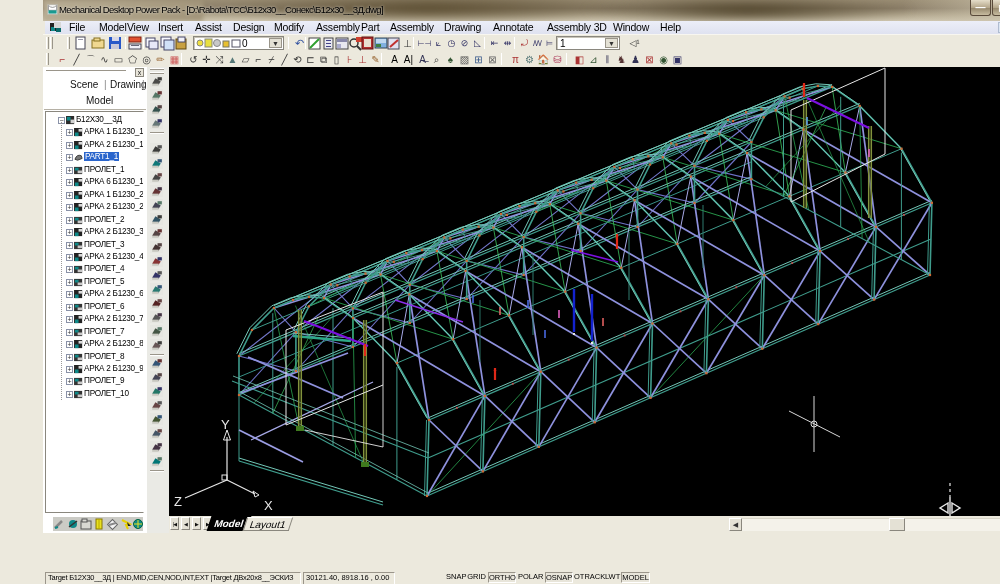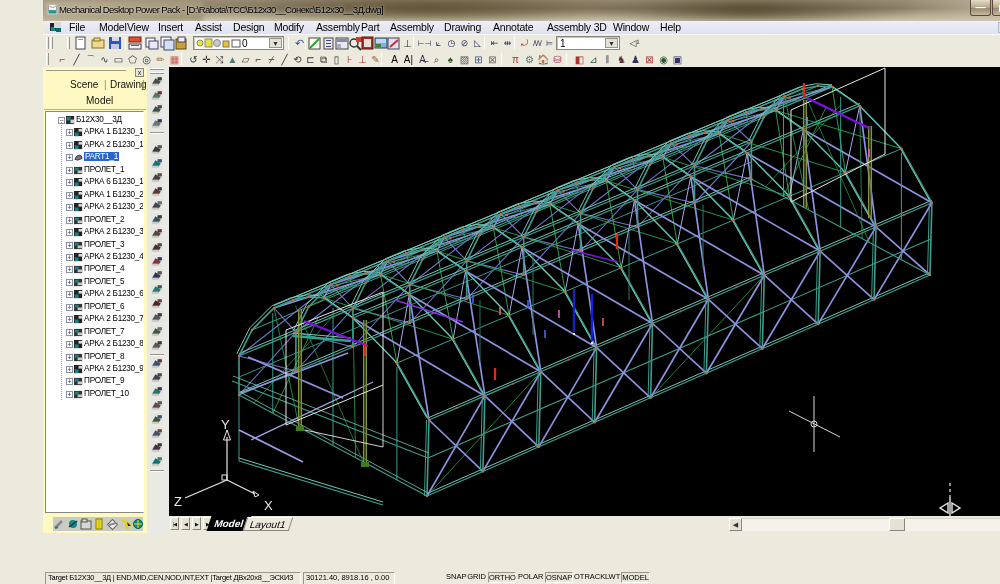--- a/index.html
+++ b/index.html
@@ -32,21 +32,21 @@
 
 #toolrow1 { position:absolute; left:0; top:34px; width:1000px; height:17px; background:#ece9dd; border-top:1px solid #f8f6f0; }
 #toolrow2 { position:absolute; left:0; top:51px; width:1000px; height:16px; background:#ece9dd; }
 .grip { position:absolute; top:2px; width:3px; height:12px; border-left:1px solid #fff; border-right:1px solid #9a958a; }
 .tbico { position:absolute; top:1px; width:15px; height:15px; font-size:11px; line-height:15px; text-align:center; }
 .tsep { position:absolute; top:2px; width:1px; height:12px; background:#b5b0a5; border-right:1px solid #fff; }
 .combo { position:absolute; top:1px; height:14px; background:#fff; border:1px solid #8a877e; box-shadow:inset 1px 1px 0 #c8c4b8; font-size:10px; }
 .combo .arr { position:absolute; right:1px; top:1px; width:13px; height:10px; background:#e4e1d5; border:1px solid #9a958a; font-size:7px; line-height:9px; text-align:center; color:#333; }
 
 
-#browser { position:absolute; left:0; top:67px; width:104px; height:466px; background:#fef9c3; }
+#browser { position:absolute; left:0; top:67px; width:104px; height:466px; background:#ffffff; }
 #b-head { position:absolute; left:1px; top:0px; width:102px; height:11px; }
 #b-close { position:absolute; right:2px; top:1px; width:9px; height:9px; border:1px solid #8a877e; background:#e8e5da; font-size:7px; line-height:7px; text-align:center; color:#222; }
 #b-tabs { position:absolute; left:1px; top:12px; width:102px; height:16px; font-size:10px; color:#111; }
 #b-tabs2 { position:absolute; left:1px; top:28px; width:102px; height:15px; font-size:10px; color:#111; }
 #tree { position:absolute; left:2px; top:44px; width:99px; height:402px; background:#fff; border:1px solid #8a877e; border-right-color:#fff; overflow:hidden; }
 .trow { position:absolute; left:0; height:12px; font-size:8.2px; white-space:nowrap; color:#000; letter-spacing:-0.25px; }
 .texp { position:absolute; width:7px; height:7px; border:1px solid #8a92a8; background:#fff; font-size:7px; line-height:6px; text-align:center; color:#333; }
 .tico { position:absolute; width:10px; height:9px; }
 #b-foot { position:absolute; left:2px; top:450px; width:100px; height:14px; }
 

